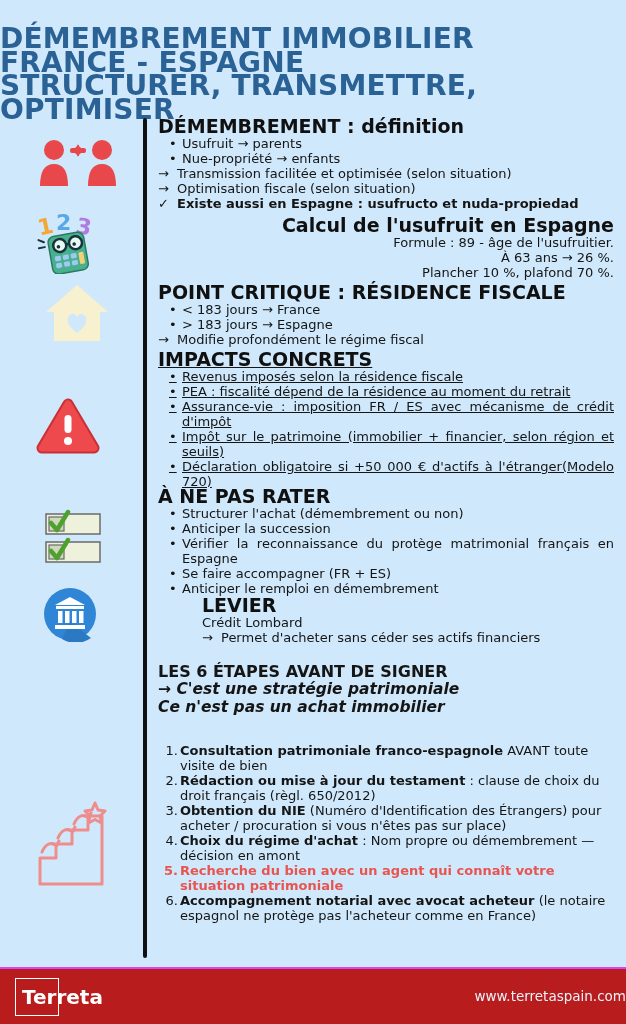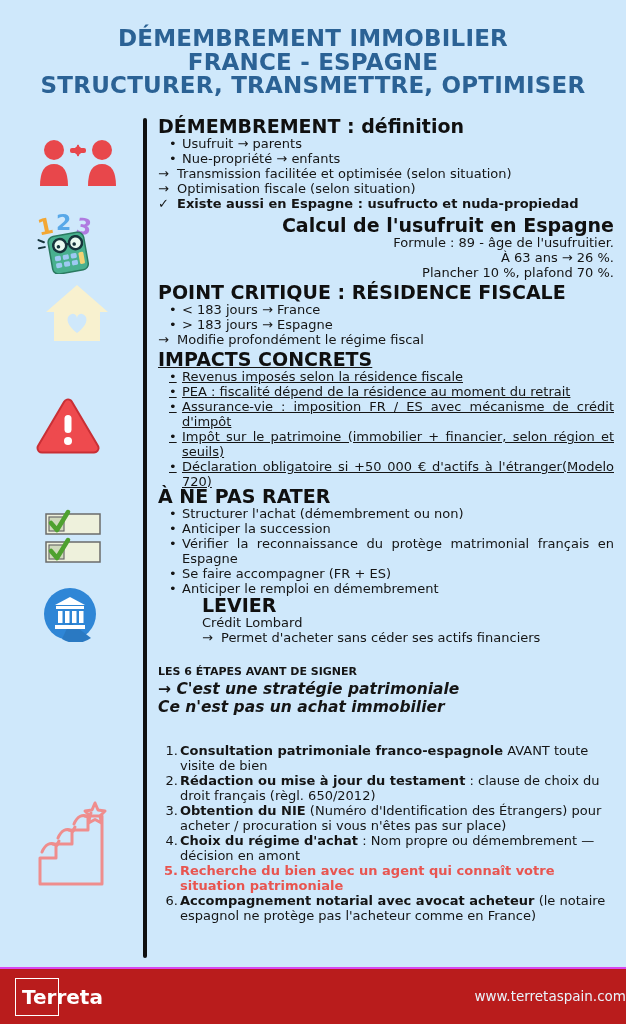--- a/index.html
+++ b/index.html
@@ -1,21 +1,21 @@
 <!DOCTYPE html>
 <html><head>
 <meta charset="utf-8">
 <style>
   html,body{margin:0;padding:0;}
   body{font-family:"DejaVu Sans",sans-serif;}
   .poster{position:relative;width:626px;height:1024px;background:#cfe8fb;overflow:hidden;}
 
   
-  .title{position:absolute;top:27px;left:0;right:0;text-align:center;
-         color:#2b6295;font-weight:bold;font-size:23px;line-height:23.5px;letter-spacing:.2px;}
+  .title{position:absolute;top:27px;left:0;right:0;
+         color:#2b6295;font-weight:bold;font-size:28px;line-height:23.5px;letter-spacing:.2px;}
 
   
   .icon{position:absolute;}
   .icon svg{display:block;}
 
   
   .divider{position:absolute;left:143px;top:118px;width:3.5px;height:840px;background:#101010;border-radius:2px;}
 
   
   .textcol{position:absolute;left:158px;top:118px;width:456px;color:#151515;}
@@ -24,21 +24,21 @@
   .line{display:flex;font-size:13px;line-height:15px;}
   .line .mk{flex:none;}
   .line.bullet .mk{width:13px;margin-left:11px;text-align:left;}
   .line.arrow .mk{width:19px;}
   .line.check .mk{width:19px;}
   .line .tx{flex:1;}
   .line.check{font-weight:bold;}
   .line.justify .tx{text-align:justify;}
 
   
-  .etapes-head{font-weight:bold;font-size:11px;line-height:18px;}
+  .etapes-head{font-weight:bold;font-size:16px;line-height:18px;}
   .etapes-sub{font-weight:bold;font-style:italic;font-size:15.5px;line-height:17.5px;}
 
   
   .step{display:flex;font-size:13px;line-height:15px;}
   .step .num{flex:none;width:20px;text-align:right;margin-right:2px;}
   .step .lead{font-weight:bold;}
   .step.red{color:#e85550;font-weight:bold;}
 
   
   .footer{position:absolute;left:0;bottom:0;width:626px;height:55px;background:#b91c1c;border-top:2px solid #d946ef;}

